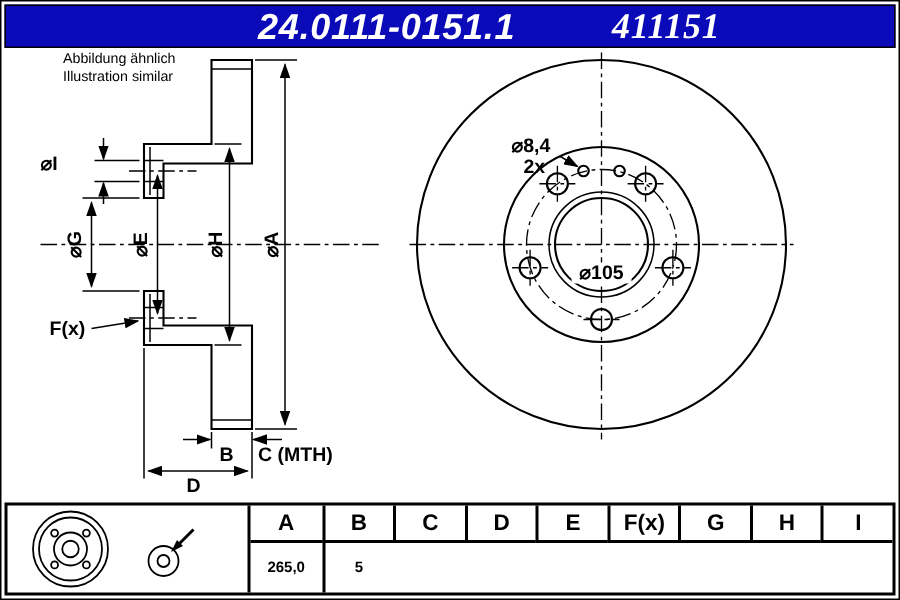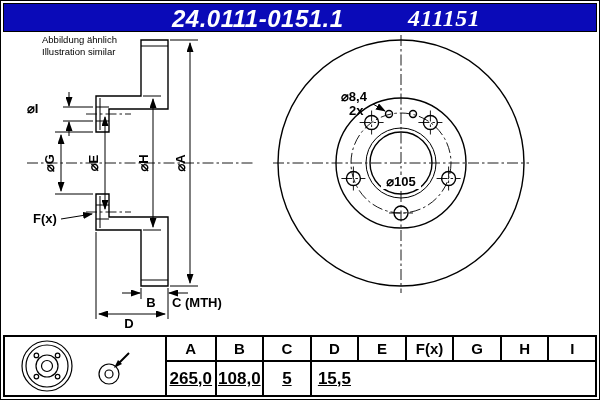--- a/index.html
+++ b/index.html
@@ -17,21 +17,21 @@
   .dim{fill:none;stroke:#000;stroke-width:1;}
   .cl{fill:none;stroke:#000;stroke-width:.9;stroke-dasharray:11 3 2.5 3;}
   .dt{font:bold 13px "Liberation Sans",sans-serif;fill:#000;}
   .bottom{position:absolute;left:2px;right:2px;bottom:2px;height:62px;border:2px solid #000;
           display:flex;background:#fff;z-index:3;box-sizing:border-box;}
   .iconbox{width:160px;border-right:2px solid #000;position:relative;}
   .tbl{flex:1;display:grid;grid-template-columns:repeat(9,1fr);grid-template-rows:25px 1fr;}
   .cell{display:flex;align-items:center;justify-content:center;font-weight:bold;border-left:2px solid #000;}
   .cell:nth-child(9n+1){border-left:none;}
   .th{font-size:15px;border-bottom:2px solid #000;}
-  .tv{font-size:17px;text-decoration:underline;}
+  .tv{font-size:10px;}
 </style>
 </head>
 <body>
 
 <div class="sheet">
 
   <div class="hdr">
     <span class="pn">24.0111-0151.1</span>
     <span class="on">411151</span>
   </div>
@@ -168,19 +168,17 @@
       <div class="cell th">A</div>
       <div class="cell th">B</div>
       <div class="cell th">C</div>
       <div class="cell th">D</div>
       <div class="cell th">E</div>
       <div class="cell th">F(x)</div>
       <div class="cell th">G</div>
       <div class="cell th">H</div>
       <div class="cell th">I</div>
       <div class="cell tv">265,0</div>
-      <div class="cell tv">108,0</div>
       <div class="cell tv">5</div>
-      <div class="cell tv">15,5</div>
     </div>
   </div>
 
 </div>
 
 </body></html>

